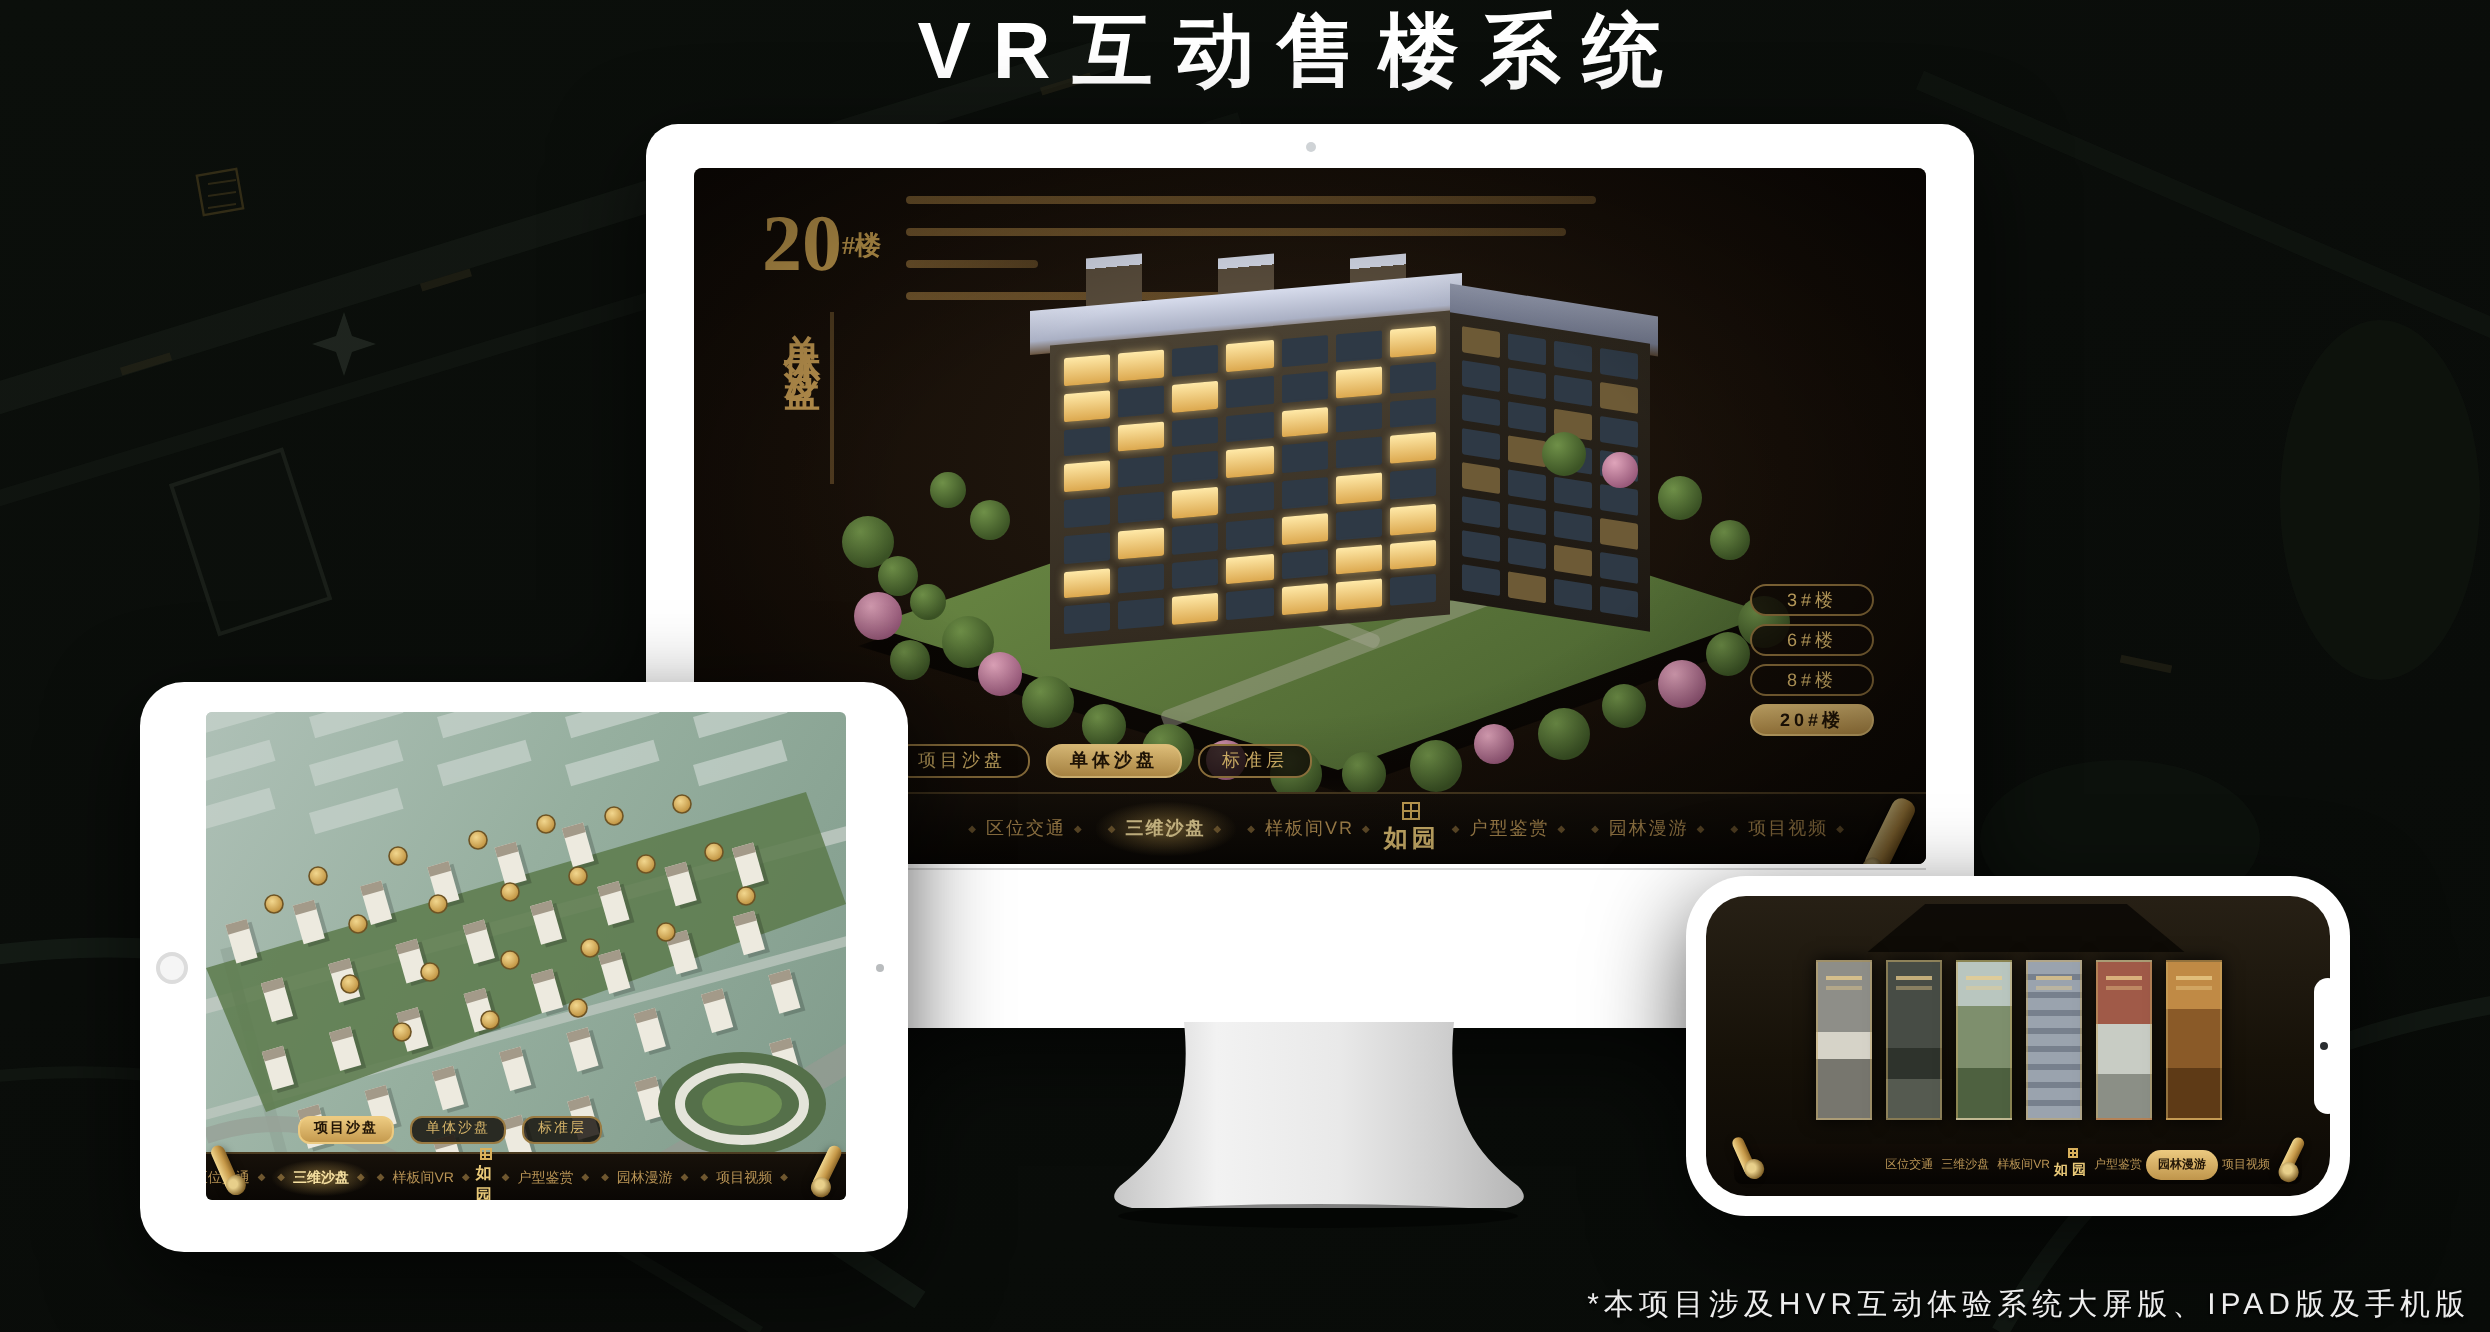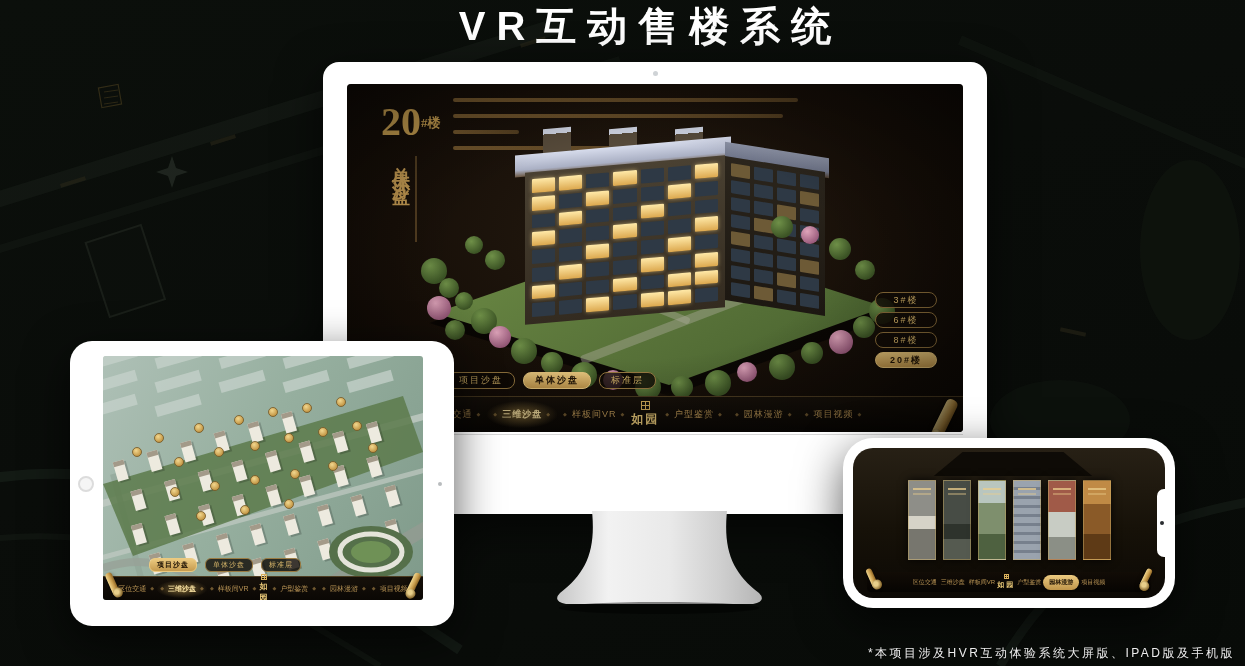--- a/index.html
+++ b/index.html
@@ -5,21 +5,21 @@
   html,body{margin:0;padding:0;background:#060806;}
   #stage{position:relative;width:1245px;height:666px;overflow:hidden;
          background:linear-gradient(160deg,#0b0f0b 0%,#0a0d0a 45%,#080b08 100%);
          font-family:"Liberation Sans","DejaVu Sans",sans-serif;}
   
   #bg-map{position:absolute;inset:0;opacity:.9;}
   
   #page-title{position:absolute;top:0;left:0;width:100%;text-align:center;
     color:#ffffff;font-size:40px;font-weight:bold;letter-spacing:11px;line-height:52px;margin-left:28px;}
   
-  #footer-note{position:absolute;right:10px;bottom:4px;color:#ededed;font-size:12px;
+  #footer-note{position:absolute;right:10px;bottom:4px;color:#ededed;font-size:15px;
     letter-spacing:2.5px;text-shadow:0 1px 2px #000;}
   
   .device{position:absolute;background:#ffffff;box-shadow:0 14px 46px rgba(0,0,0,.65);}
   
   #monitor{left:323px;top:62px;width:664px;height:452px;border-radius:16px;}
   #monitor-cam{position:absolute;top:9px;left:50%;width:5px;height:5px;margin-left:-2px;
     border-radius:50%;background:#cfd3d6;}
   #monitor-screen{position:absolute;left:24px;top:22px;width:616px;height:348px;border-radius:4px;
     overflow:hidden;background:radial-gradient(ellipse at 48% 42%, #241a10 0%, #170f08 55%, #0c0804 100%);}
   #monitor-chin-line{position:absolute;left:24px;top:372px;width:616px;height:1px;background:#d8d8d8;}
@@ -74,21 +74,21 @@
     letter-spacing:2px;box-sizing:border-box;}
   .floor-btn.active{background:linear-gradient(180deg,#e5c277,#bf954b);color:#221506;font-weight:bold;border-color:#e5c277;}
   
   .tab-row{position:absolute;display:flex;gap:8px;}
   #desktop-tabs{left:100px;top:288px;}
   .pill{height:15px;line-height:14px;padding:0 11px;border:1px solid #9a7b42;border-radius:8px;
     color:#d8b66a;font-size:9px;letter-spacing:2px;background:rgba(15,10,5,.8);}
   .pill.active{background:linear-gradient(180deg,#ecca80,#c59a4e);color:#221506;font-weight:bold;border-color:#ecca80;}
   .pill.sm{height:12px;line-height:11px;font-size:7px;padding:0 7px;letter-spacing:1px;border-radius:6px;}
   
-  .navbar{position:absolute;display:flex;align-items:center;justify-content:center;
+  .navbar{position:absolute;display:flex;align-items:center;justify-content:flex-end;
     background:linear-gradient(180deg,#17110a 0%,#0a0704 100%);border-top:1px solid rgba(200,160,90,.35);}
   #desktop-nav{left:0;top:312px;width:616px;height:36px;padding:0 34px 0 10px;box-sizing:border-box;}
   .nav-item{color:#b99455;letter-spacing:1px;white-space:nowrap;position:relative;padding:7px 6px;}
   #desktop-nav .nav-item{font-size:9px;}
   .nav-item::before{content:"◆";font-size:5px;color:rgba(190,150,80,.55);margin-right:4px;vertical-align:1px;}
   .nav-item::after{content:"◆";font-size:5px;color:rgba(190,150,80,.55);margin-left:4px;vertical-align:1px;}
   .nav-item.active{color:#f5dfa0;font-weight:bold;
     background:radial-gradient(ellipse at center,rgba(216,176,90,.5),rgba(216,176,90,0) 72%);}
   .nav-logo{display:flex;flex-direction:column;align-items:center;gap:1px;}
   .logo-seal{width:9px;height:9px;border:1px solid #d8b05c;box-sizing:border-box;

